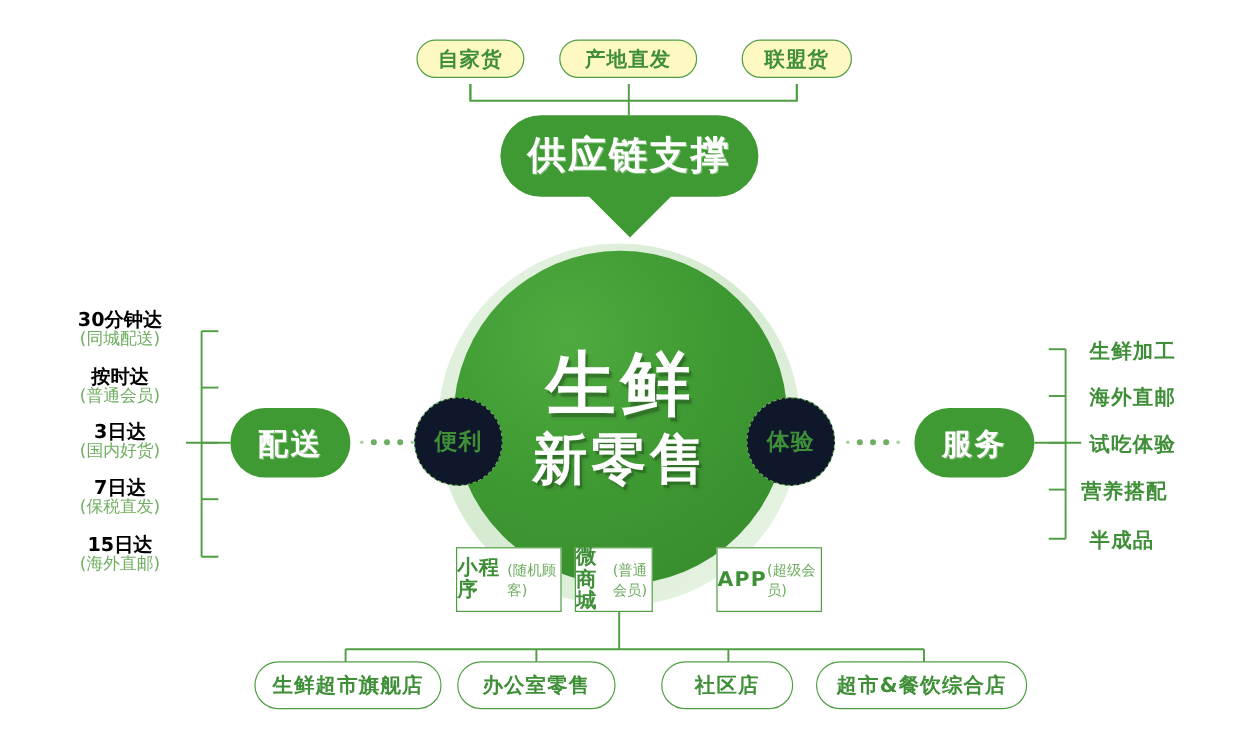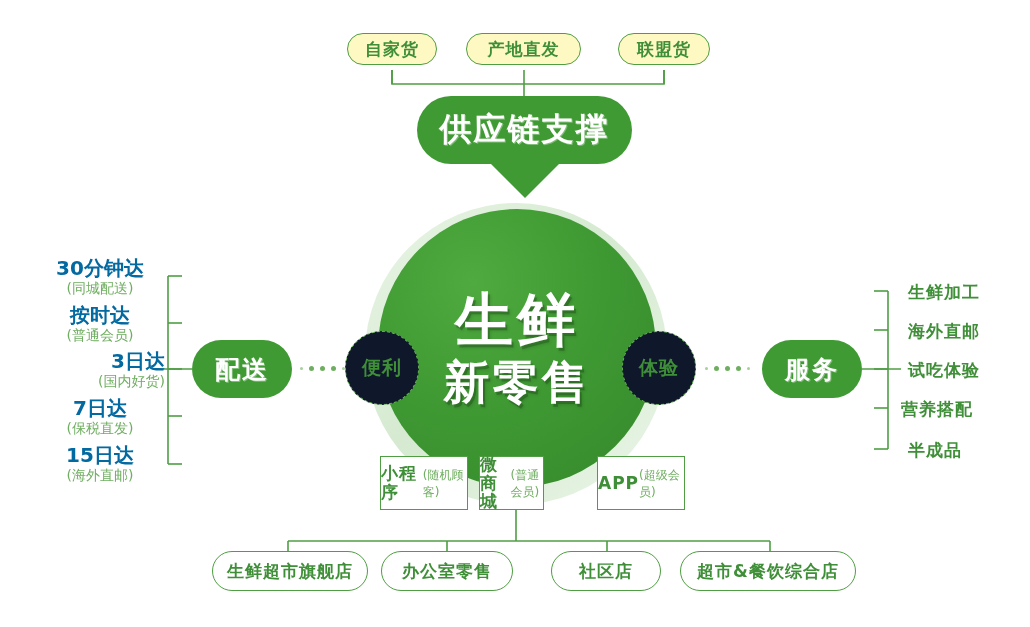--- a/index.html
+++ b/index.html
@@ -94,21 +94,21 @@
   .dots i.s{width:3px;height:3px;background:#a7cf9b;}
   #dots-left{left:300px;top:366px;}
   #dots-right{left:705px;top:366px;}
 
   
   #pill-peisong{left:192px;top:340px;width:100px;height:58px;font-size:25px;border-radius:29px;}
   #pill-fuwu{left:762px;top:340px;width:100px;height:58px;font-size:25px;border-radius:29px;}
 
   
   .side-item{position:absolute;text-align:center;width:130px;line-height:1.08;}
-  .side-item .big{font-size:20px;font-weight:bold;color:#0369a1;display:block;}
+  .side-item .big{font-size:16px;font-weight:bold;color:#000000;display:block;}
   .side-item .sub{font-size:14px;color:#6fae60;display:block;margin-top:1px;}
   .right-item{position:absolute;text-align:left;width:120px;}
   .right-item .big{font-size:17px;font-weight:bold;color:#3f8f38;display:block;letter-spacing:1px;}
 
   
   .chan-box{
     position:absolute;background:#ffffff;border:1.5px solid #4f9e43;
     display:flex;align-items:center;justify-content:center;
     box-sizing:border-box;height:54px;
   }
@@ -220,21 +220,21 @@
   </div>
 
   <div class="side-item" style="left:35px;top:258px;">
     <span class="big">30分钟达</span>
     <span class="sub">(同城配送)</span>
   </div>
   <div class="side-item" style="left:35px;top:305px;">
     <span class="big">按时达</span>
     <span class="sub">(普通会员)</span>
   </div>
-  <div class="side-item" style="left:35px;top:351px;text-align:right;">
+  <div class="side-item" style="left:35px;top:351px;">
     <span class="big">3日达</span>
     <span class="sub">(国内好货)</span>
   </div>
   <div class="side-item" style="left:35px;top:398px;">
     <span class="big">7日达</span>
     <span class="sub">(保税直发)</span>
   </div>
   <div class="side-item" style="left:35px;top:445px;">
     <span class="big">15日达</span>
     <span class="sub">(海外直邮)</span>

